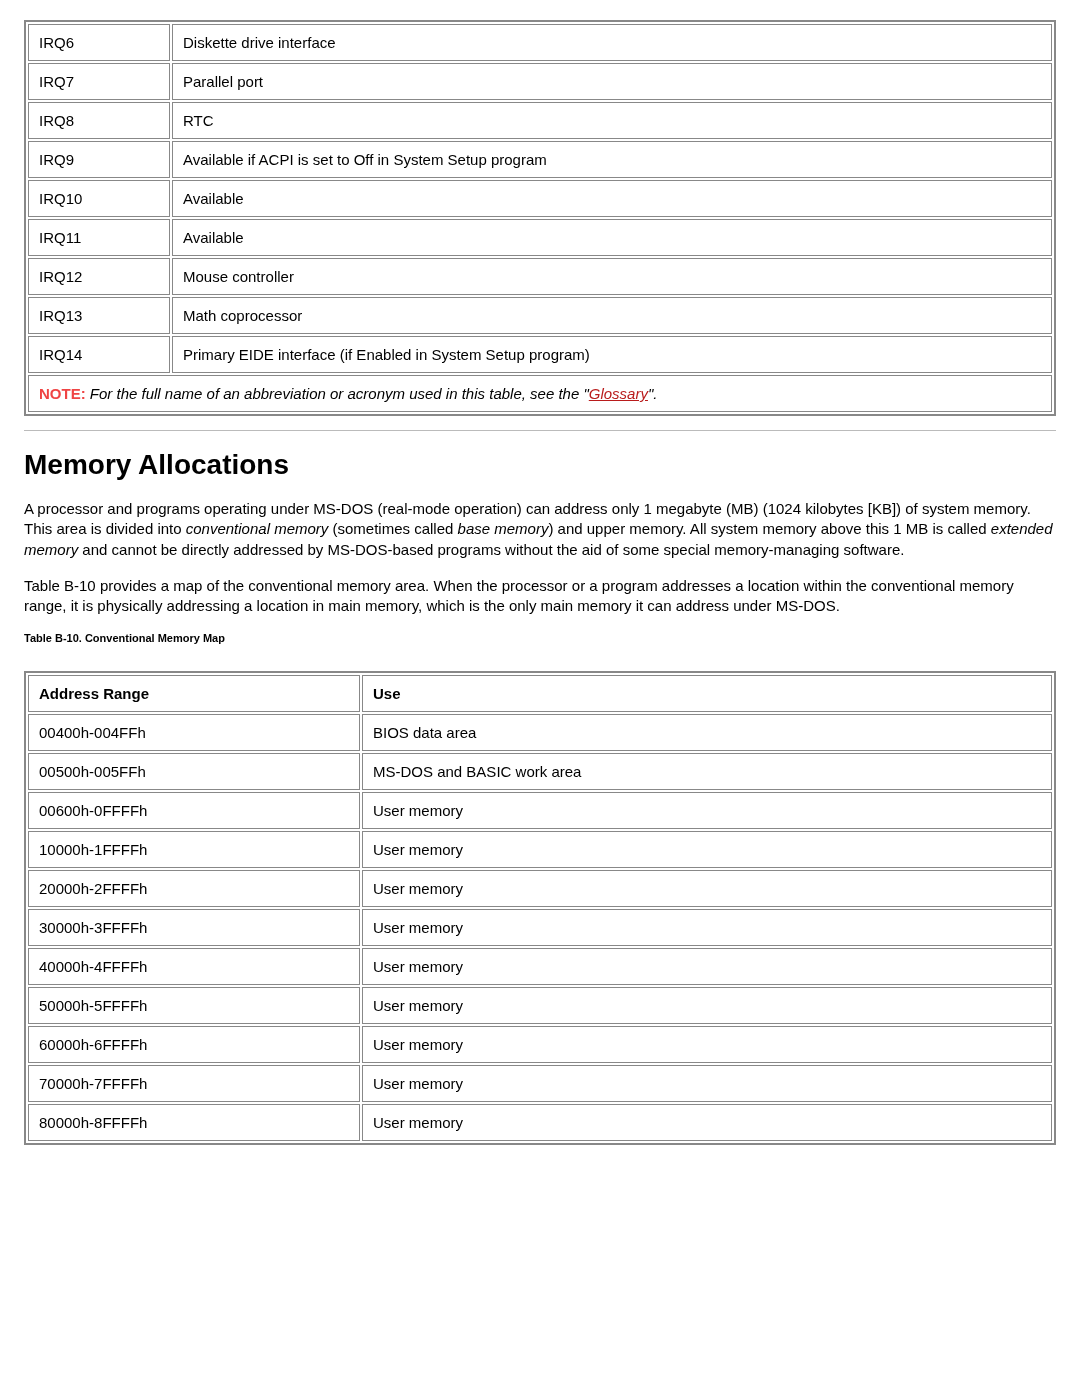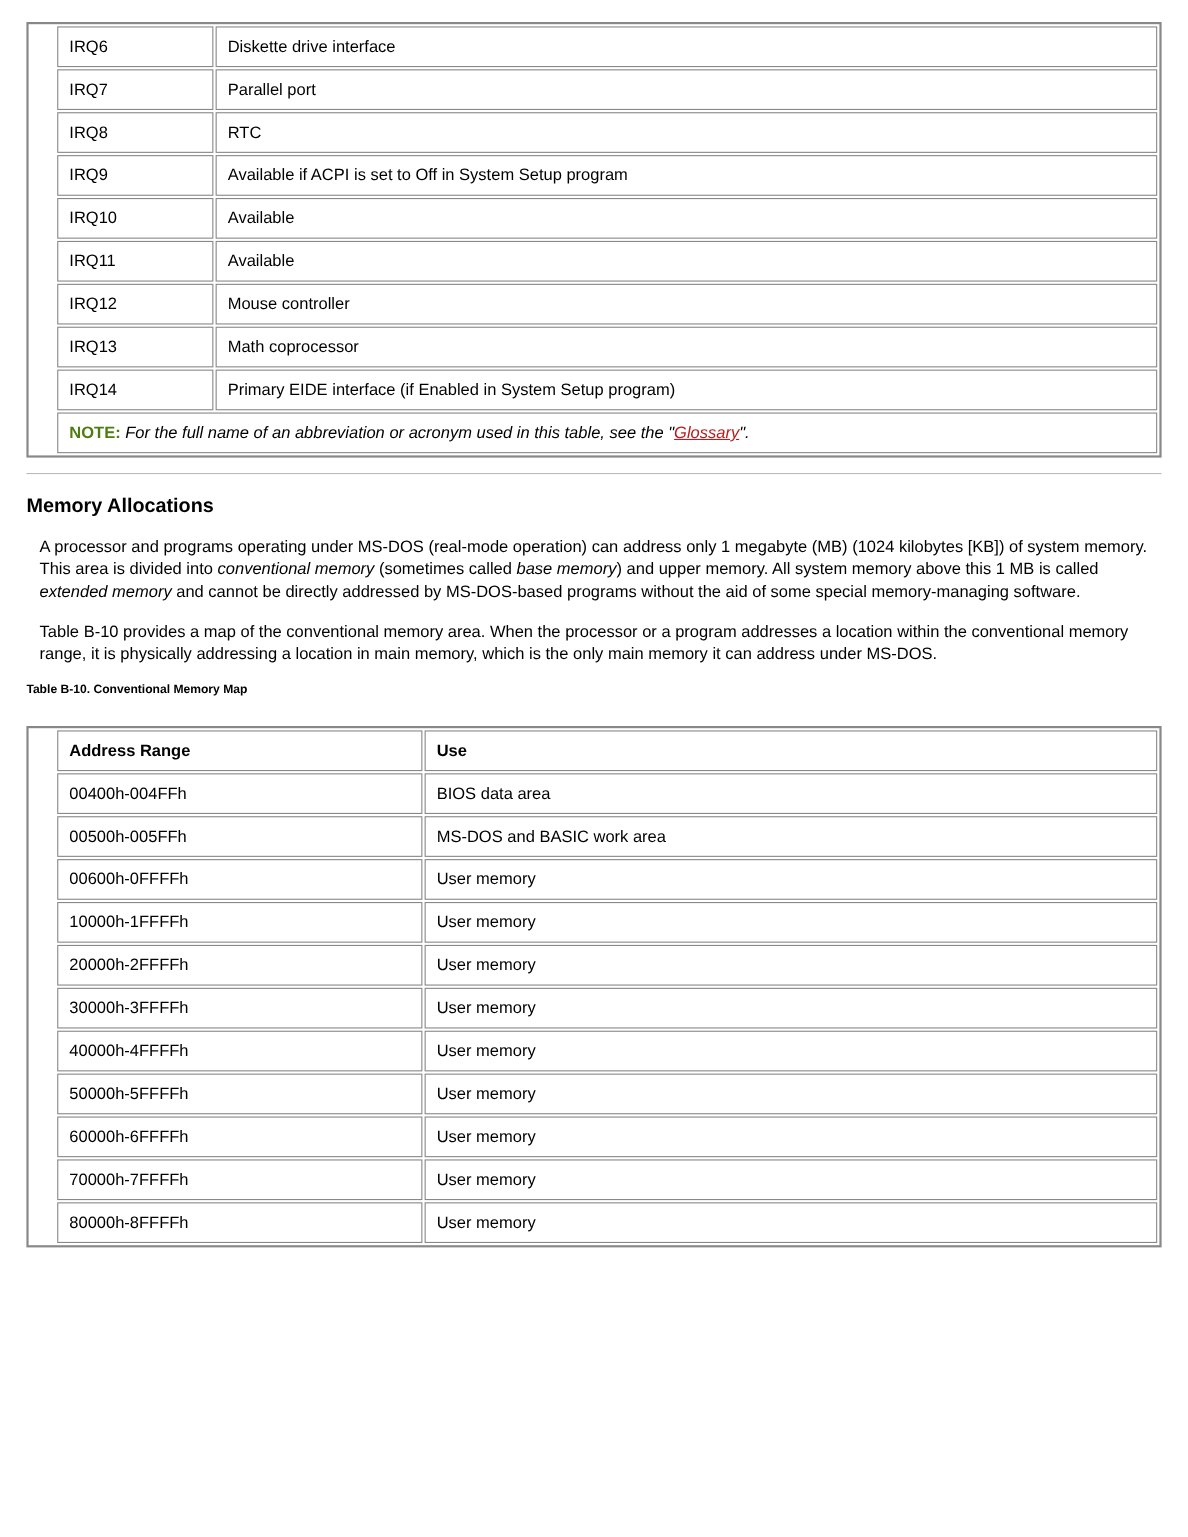--- a/index.html
+++ b/index.html
@@ -9,21 +9,20 @@
     margin: 0;
     padding: 20px 24px;
     background: #fff;
   }
   table.data {
     width: 100%;
     border-collapse: separate;
     border-spacing: 2px;
     border: 2px solid #888;
     margin-bottom: 10px;
-    padding-left: 24px;
   }
   table.data td, table.data th {
     border: 1px solid #888;
     padding: 9px 10px;
     text-align: left;
     font-weight: normal;
     vertical-align: middle;
     font-size: 15px;
   }
   table.data th {
@@ -32,41 +31,41 @@
   .col-narrow {
     width: 120px;
   }
   .col-addr {
     width: 310px;
   }
   .note-row td {
     font-style: italic;
   }
   .note-label {
-    color: #4d7c0f;
+    color: #ef4444;
     font-weight: bold;
     font-style: normal;
   }
   a.glossary {
     color: #b91c1c;
     text-decoration: underline;
     font-style: italic;
   }
   hr.sep {
     border: none;
     border-top: 1px solid #bbb;
     margin: 14px 0 18px 0;
   }
   h2.section {
-    font-size: 18px;
+    font-size: 28px;
     font-weight: bold;
     margin: 18px 0 18px 0;
   }
   p.body {
-    margin: 0 0 16px 12px;
+    margin: 0 0 16px 0;
     line-height: 1.35;
   }
   .ital { font-style: italic; }
   .caption {
     font-weight: bold;
     margin: 10px 0 27px 0;
     font-size: 11px;
   }
 </style>
 </head>

